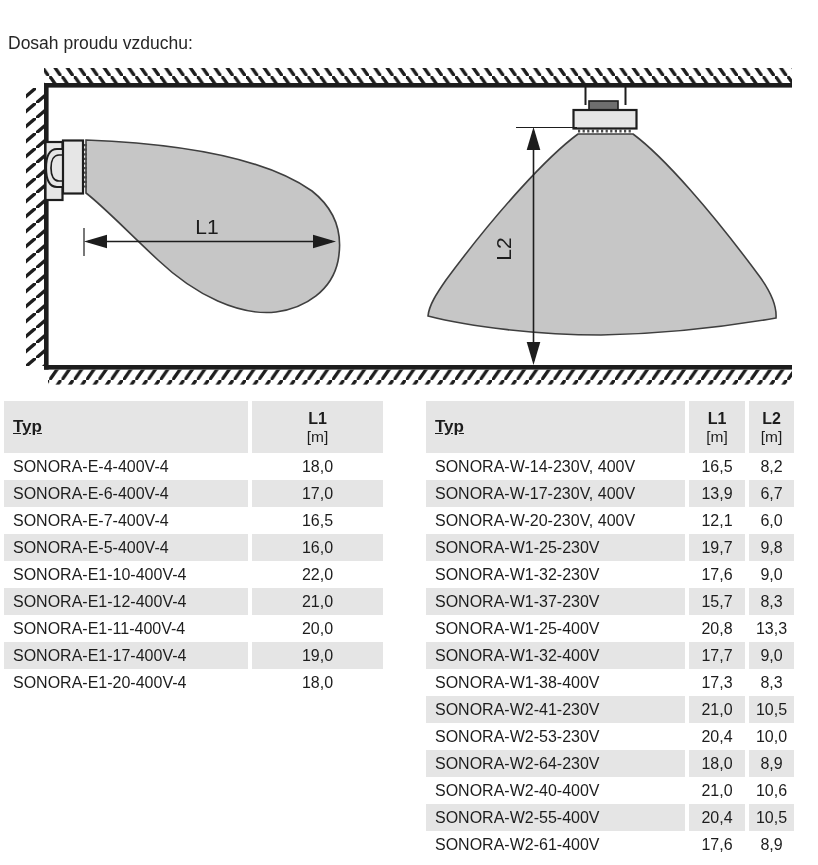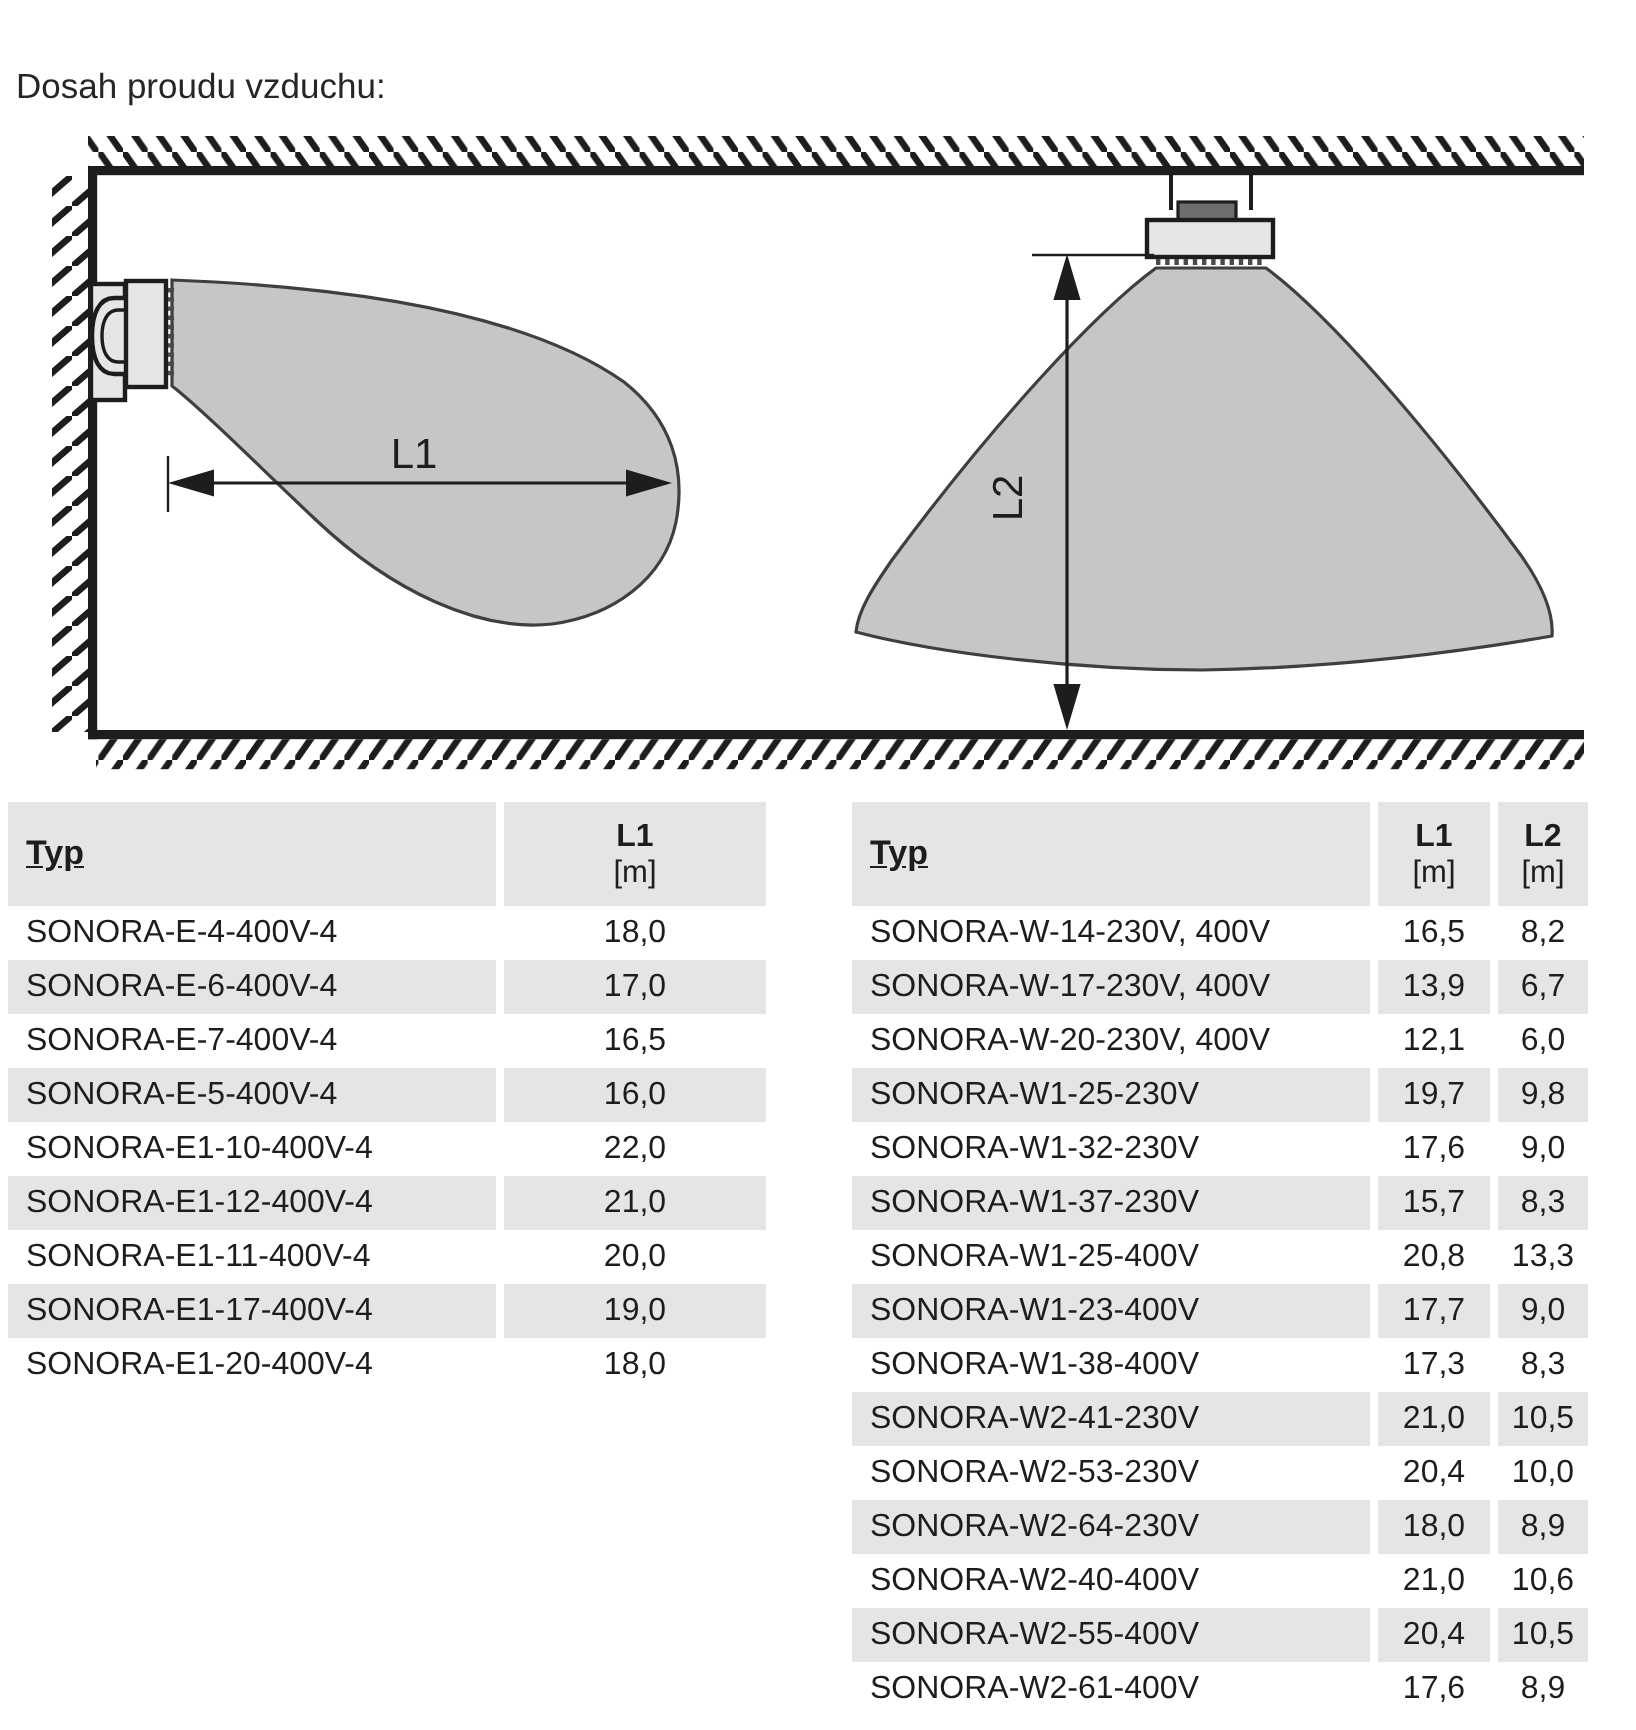--- a/index.html
+++ b/index.html
@@ -210,21 +210,21 @@
           <td class="typ">SONORA-W1-37-230V</td>
           <td class="num">15,7</td>
           <td class="num">8,3</td>
         </tr>
         <tr>
           <td class="typ">SONORA-W1-25-400V</td>
           <td class="num">20,8</td>
           <td class="num">13,3</td>
         </tr>
         <tr>
-          <td class="typ">SONORA-W1-23-400V</td>
+          <td class="typ">SONORA-W1-32-400V</td>
           <td class="num">17,7</td>
           <td class="num">9,0</td>
         </tr>
         <tr>
           <td class="typ">SONORA-W1-38-400V</td>
           <td class="num">17,3</td>
           <td class="num">8,3</td>
         </tr>
         <tr>
           <td class="typ">SONORA-W2-41-230V</td>

